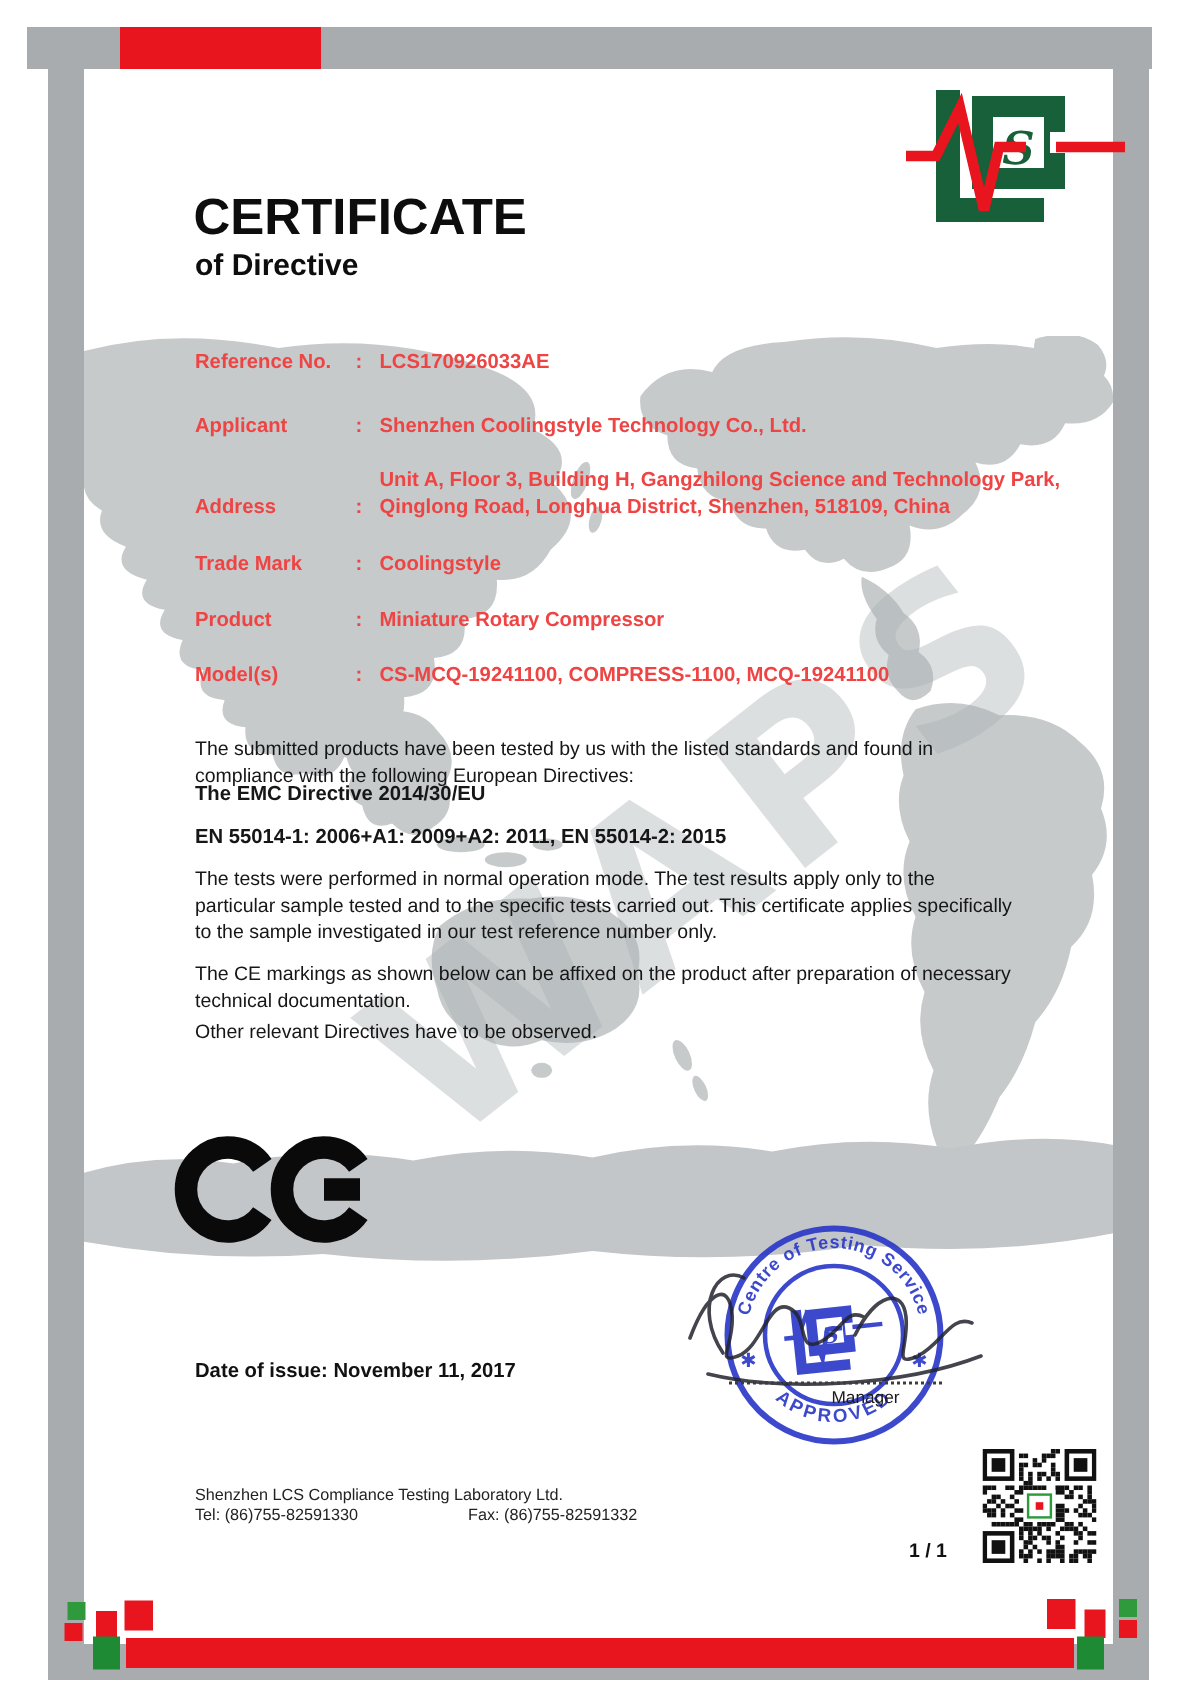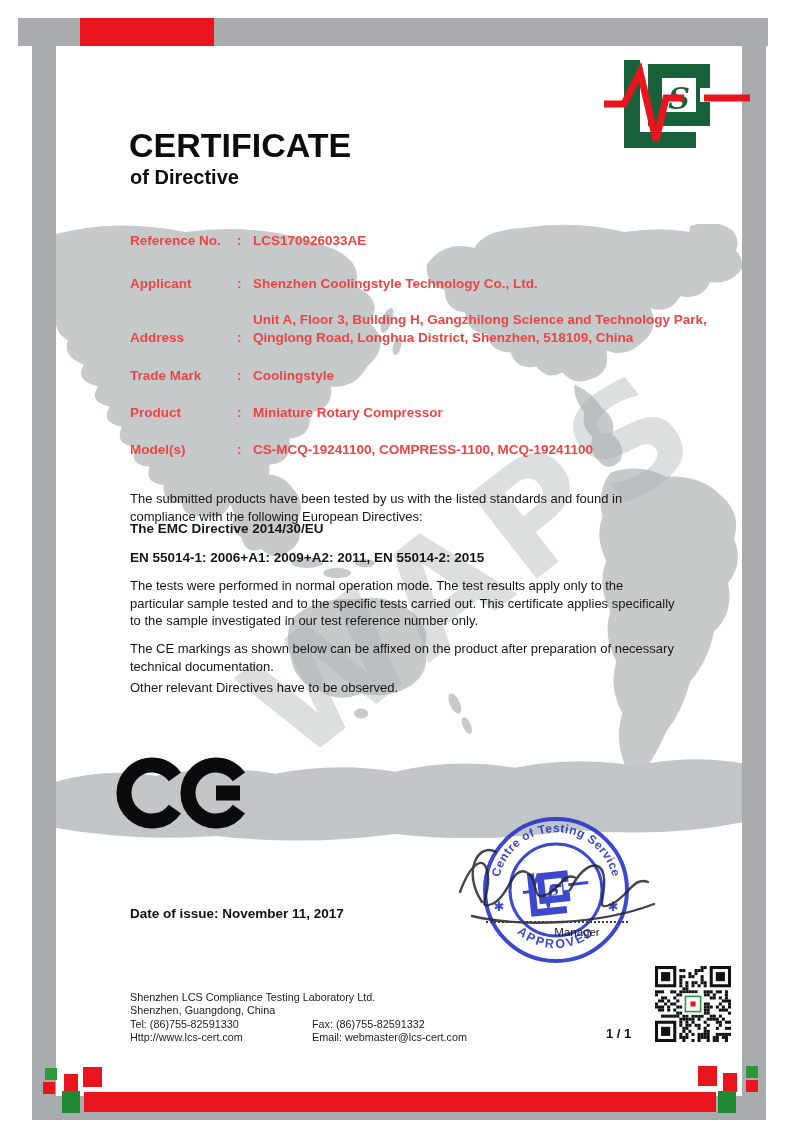--- a/index.html
+++ b/index.html
@@ -172,28 +172,23 @@
       <path d="M20,84 C70,96 150,92 202,72"></path>
     </g>
   </svg>
   <div class="sig-line"></div>
   <div class="manager">Manager</div>
 
   <div class="date">Date of issue: November 11, 2017</div>
 
   <div class="footer">
     <div>Shenzhen LCS Compliance Testing Laboratory Ltd.</div>
-    <div>Shenzhen, Guangdong, China</div>
     <div class="frow">
       <span>Tel: (86)755-82591330</span>
       <span>Fax: (86)755-82591332</span>
-    </div>
-    <div class="frow">
-      <span>Http://www.lcs-cert.com</span>
-      <span>Email: webmaster@lcs-cert.com</span>
     </div>
   </div>
 
   <div class="pagenum">1 / 1</div>
 
   <svg id="qr" viewBox="0 0 75 75">
       <rect x="0" y="0" width="75" height="75" fill="#ffffff"></rect>
       <rect x="45" y="0" width="3" height="3" fill="#111"></rect>
       <rect x="48" y="0" width="3" height="3" fill="#111"></rect>
       <rect x="24" y="3" width="3" height="3" fill="#111"></rect>

